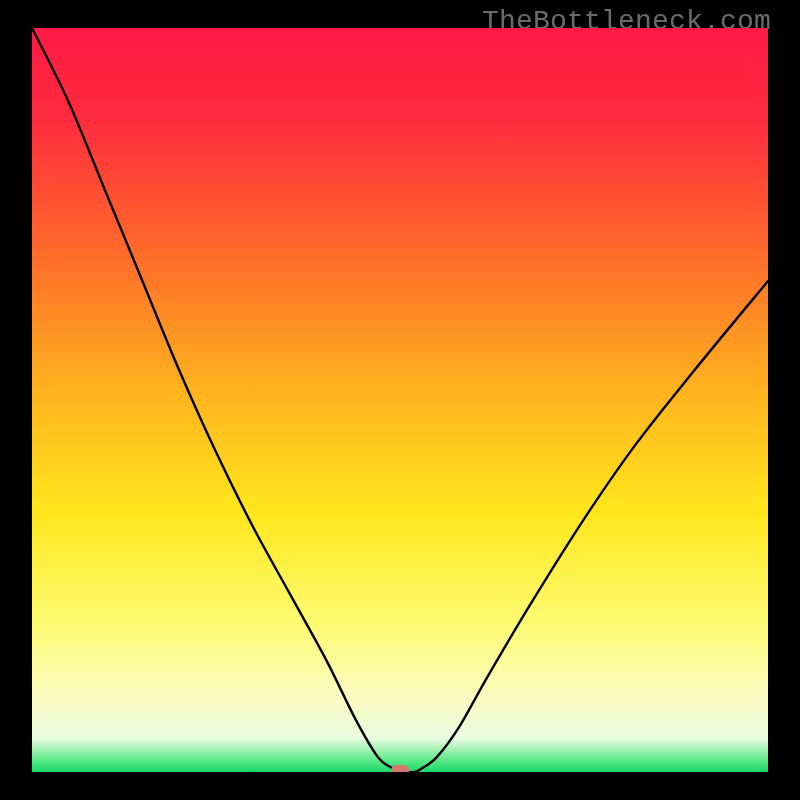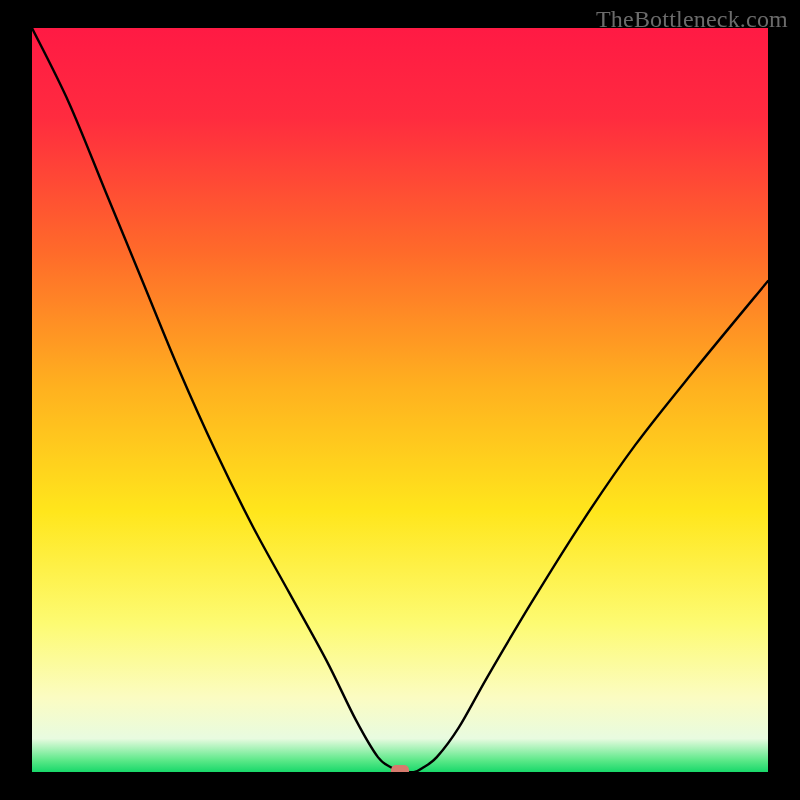--- a/index.html
+++ b/index.html
@@ -20,23 +20,23 @@
     position: absolute;
     left: 32px;
     top: 28px;
     width: 736px;
     height: 744px;
   }
   svg { display: block; }
   .watermark {
     position: absolute;
     top: 6px;
-    right: 12px;
-    font-family: Liberation Serif, serif;
-    font-size: 24px;
+    right: 29px;
+    font-family: Liberation Mono, monospace;
+    font-size: 28px;
     color: #6b6b6b;
     letter-spacing: 0.2px;
     user-select: none;
   }
 </style>
 </head>
 <body>
 
 <div class="frame">
 

